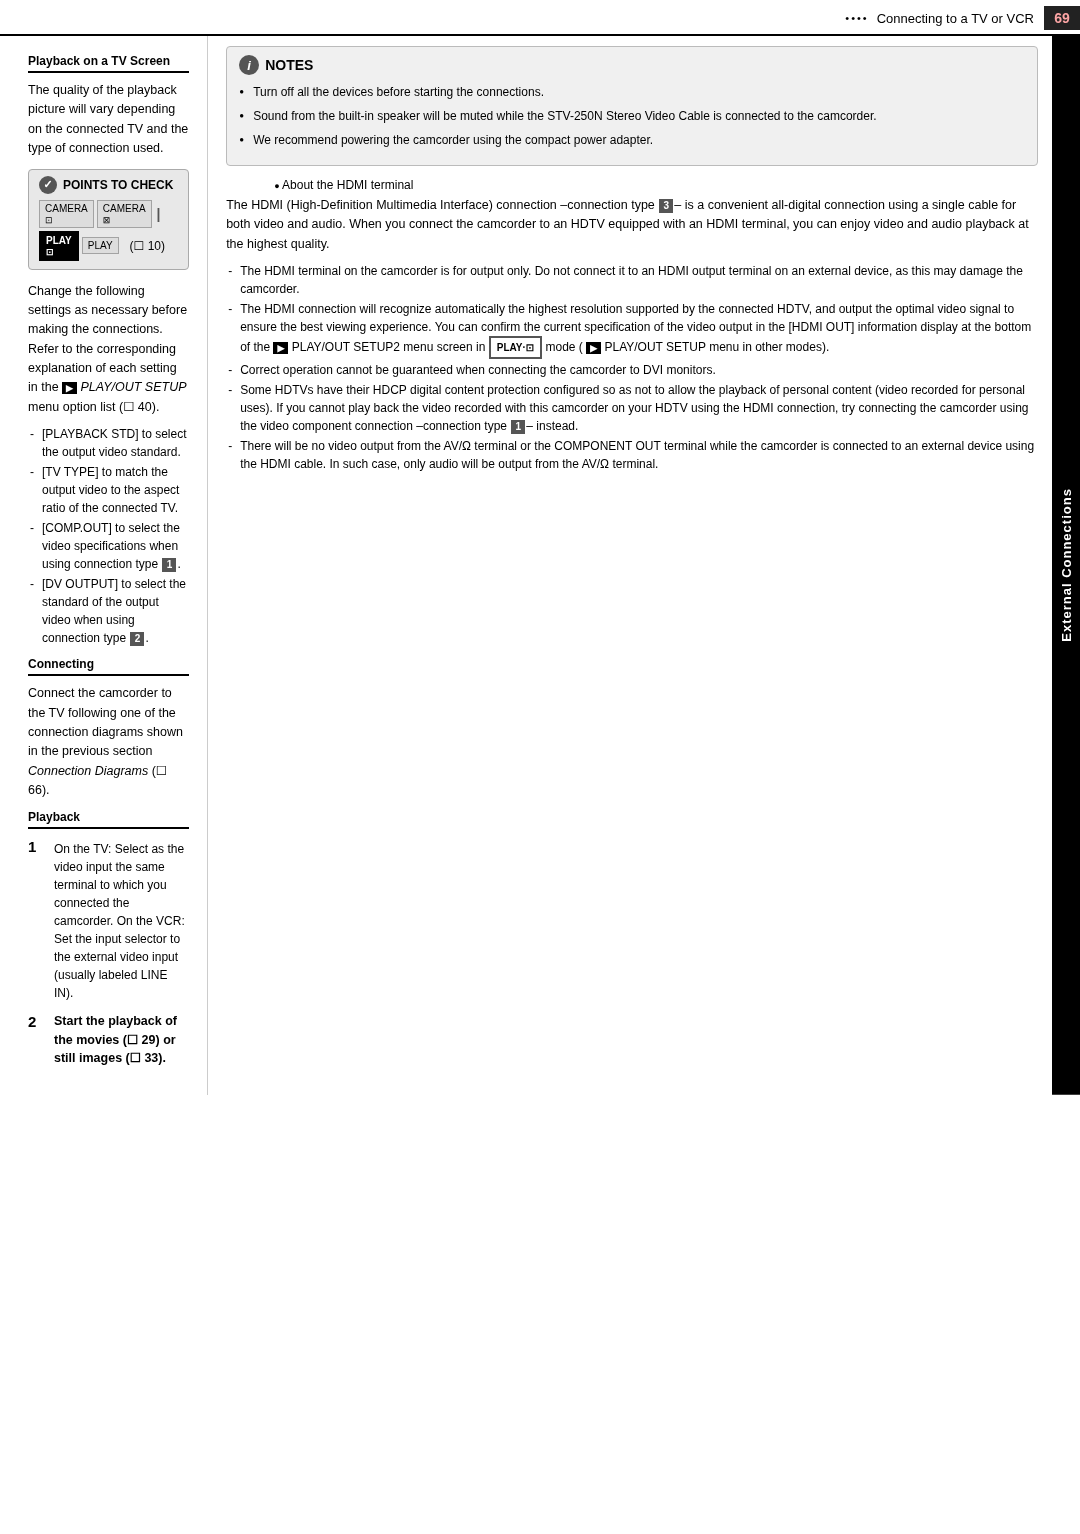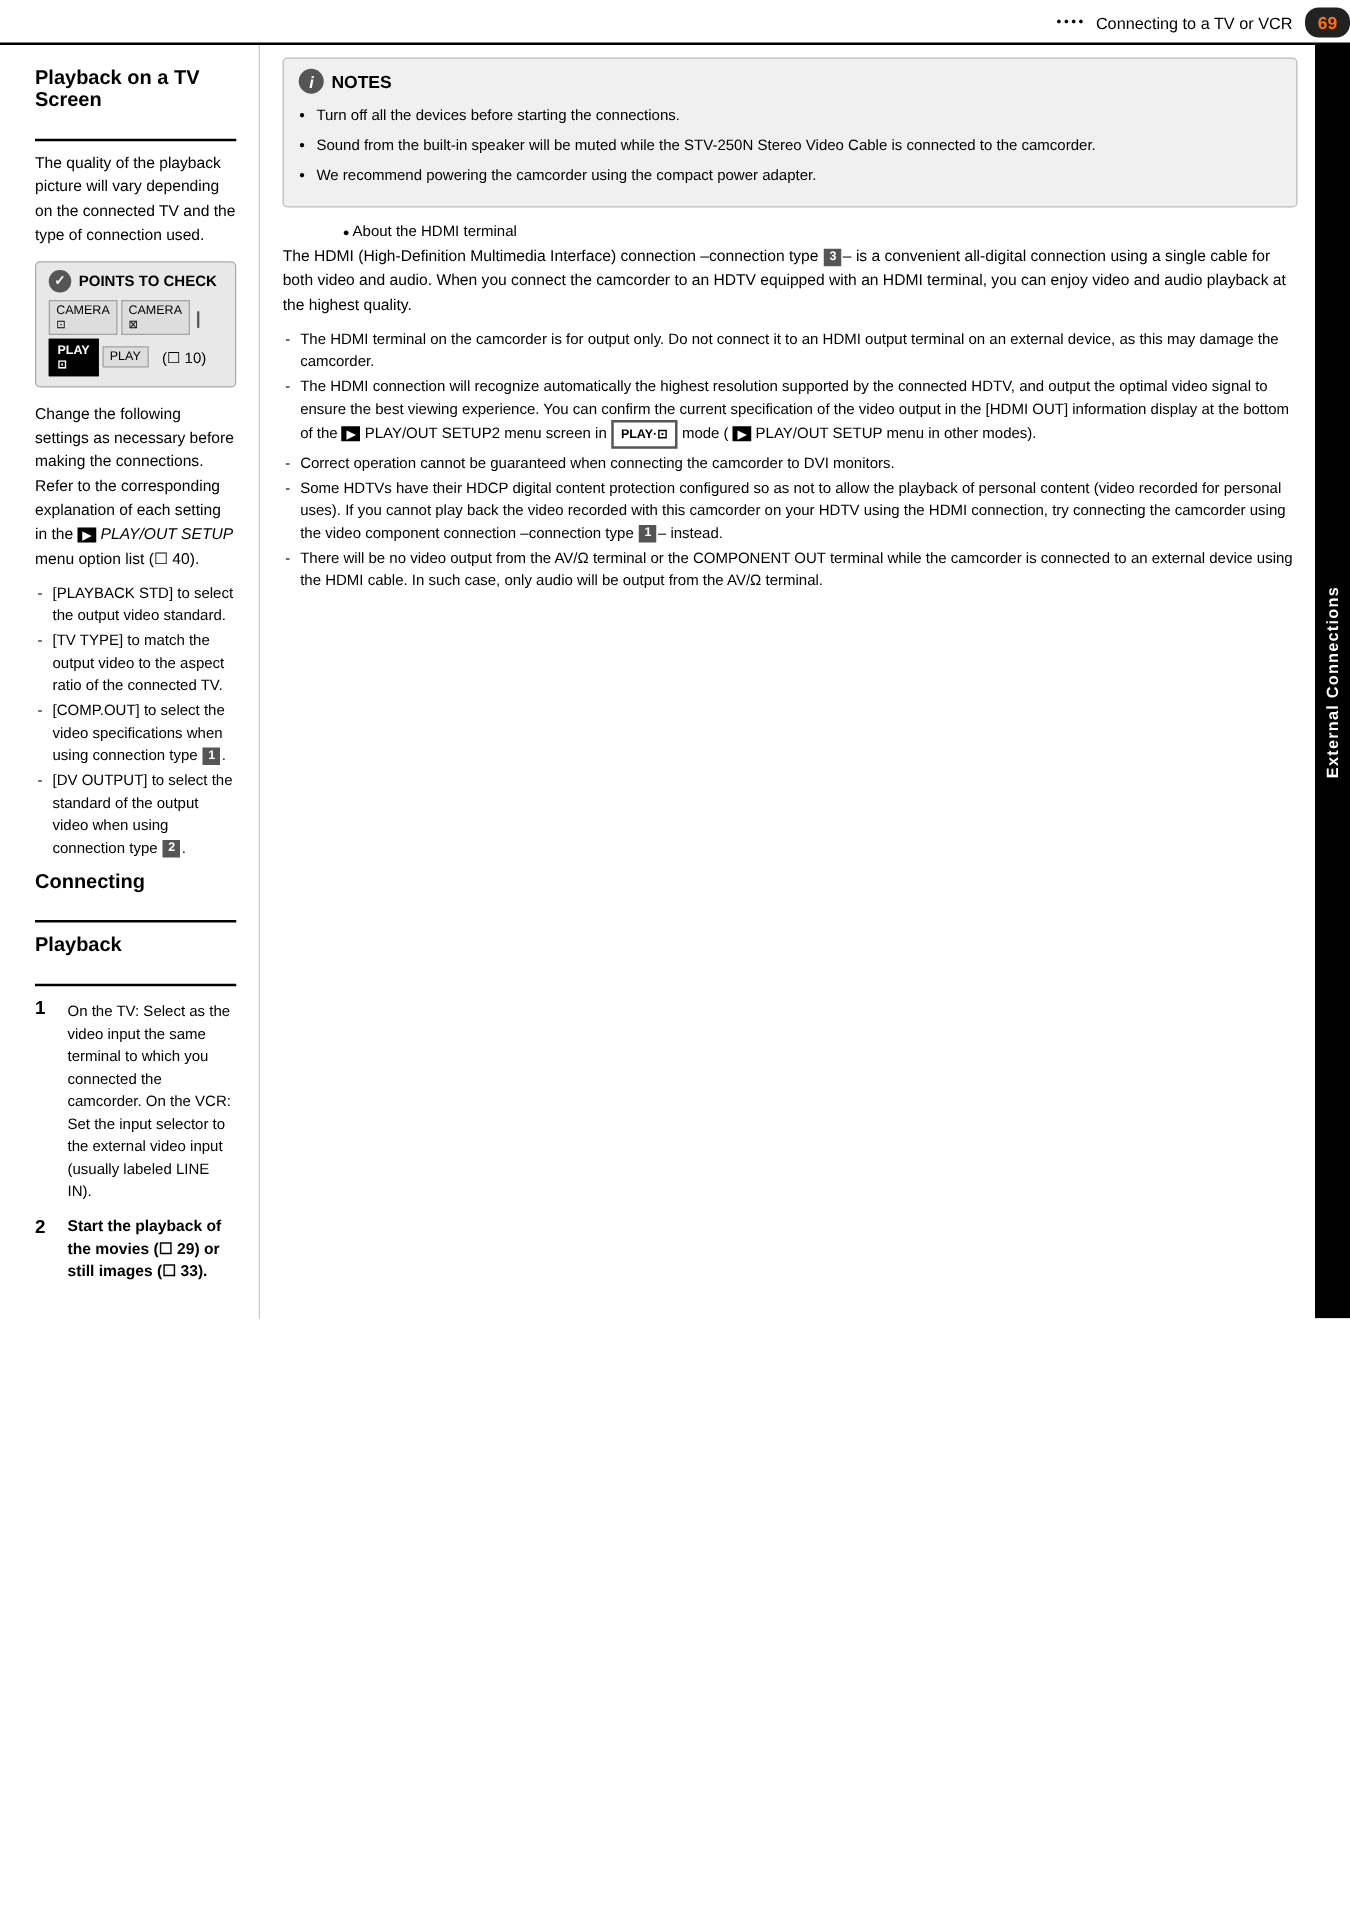--- a/index.html
+++ b/index.html
@@ -26,27 +26,26 @@
       font-size: 11px;
       letter-spacing: 2px;
       margin-right: 8px;
     }
     .header-title {
       font-size: 13px;
       margin-right: 10px;
     }
     .header-page {
       background: #222;
-      color: #f97316;
+      color: #fca5a5;
       font-size: 14px;
       font-weight: bold;
       padding: 4px 10px;
       min-width: 36px;
       text-align: center;
-      border-radius: 11px;
     }
 
     
     .main-content {
       display: flex;
       flex-direction: row;
       padding: 0;
       width: 100%;
     }
 
@@ -59,24 +58,24 @@
 
     
     .right-col {
       flex: 1;
       padding: 10px 14px 18px 18px;
       position: relative;
     }
 
     
     .section-heading {
-      font-size: 16px;
+      font-size: 12px;
       font-weight: bold;
       border-bottom: 2px solid #000;
-      padding-bottom: 21px;
+      padding-bottom: 3px;
       margin-bottom: 8px;
       margin-top: 10px;
     }
 
     .section-heading:first-child {
       margin-top: 0;
     }
 
     
     .body-text {
@@ -350,20 +349,23 @@
       <li>[TV TYPE] to match the output video to the aspect ratio of the connected TV.</li>
       <li>
         [COMP.OUT] to select the video specifications when using connection type <span class="number-box">1</span>.
       </li>
       <li>
         [DV OUTPUT] to select the standard of the output video when using connection type <span class="number-box">2</span>.
       </li>
     </ul>
 
     <div class="section-heading">Connecting</div>
+    <p class="body-text">
+      Connect the camcorder to the TV following one of the connection diagrams shown in the previous section <em>Connection Diagrams</em> (☐ 66).
+    </p>
 
     <div class="section-heading">Playback</div>
     <ol class="num-list">
       <li>
         <span class="num-label">1</span>
         <div class="list-content">
           <div class="list-sub">On the TV: Select as the video input the same terminal to which you connected the camcorder. On the VCR: Set the input selector to the external video input (usually labeled LINE IN).</div>
         </div>
       </li>
       <li>

